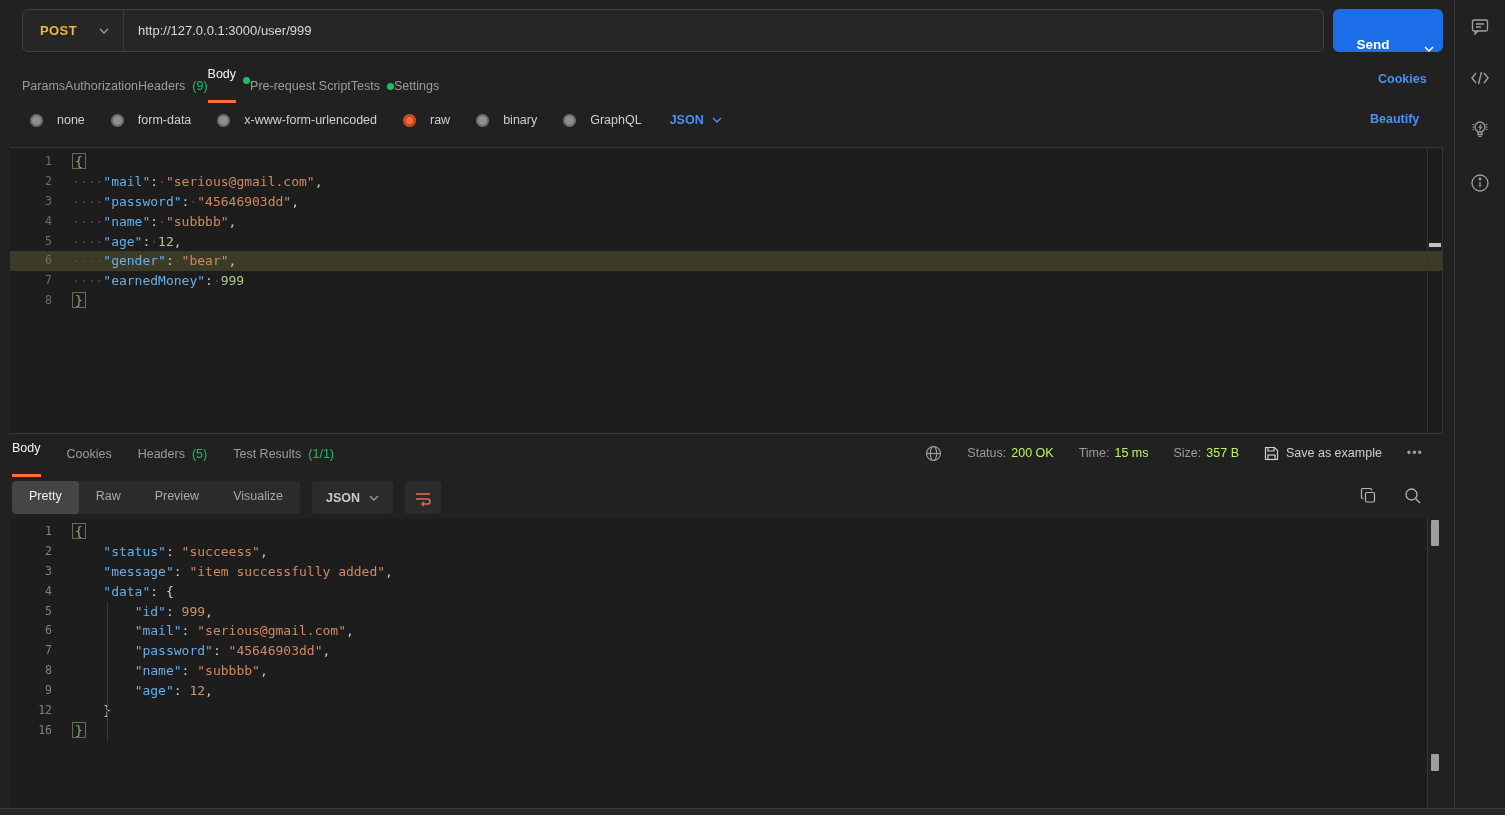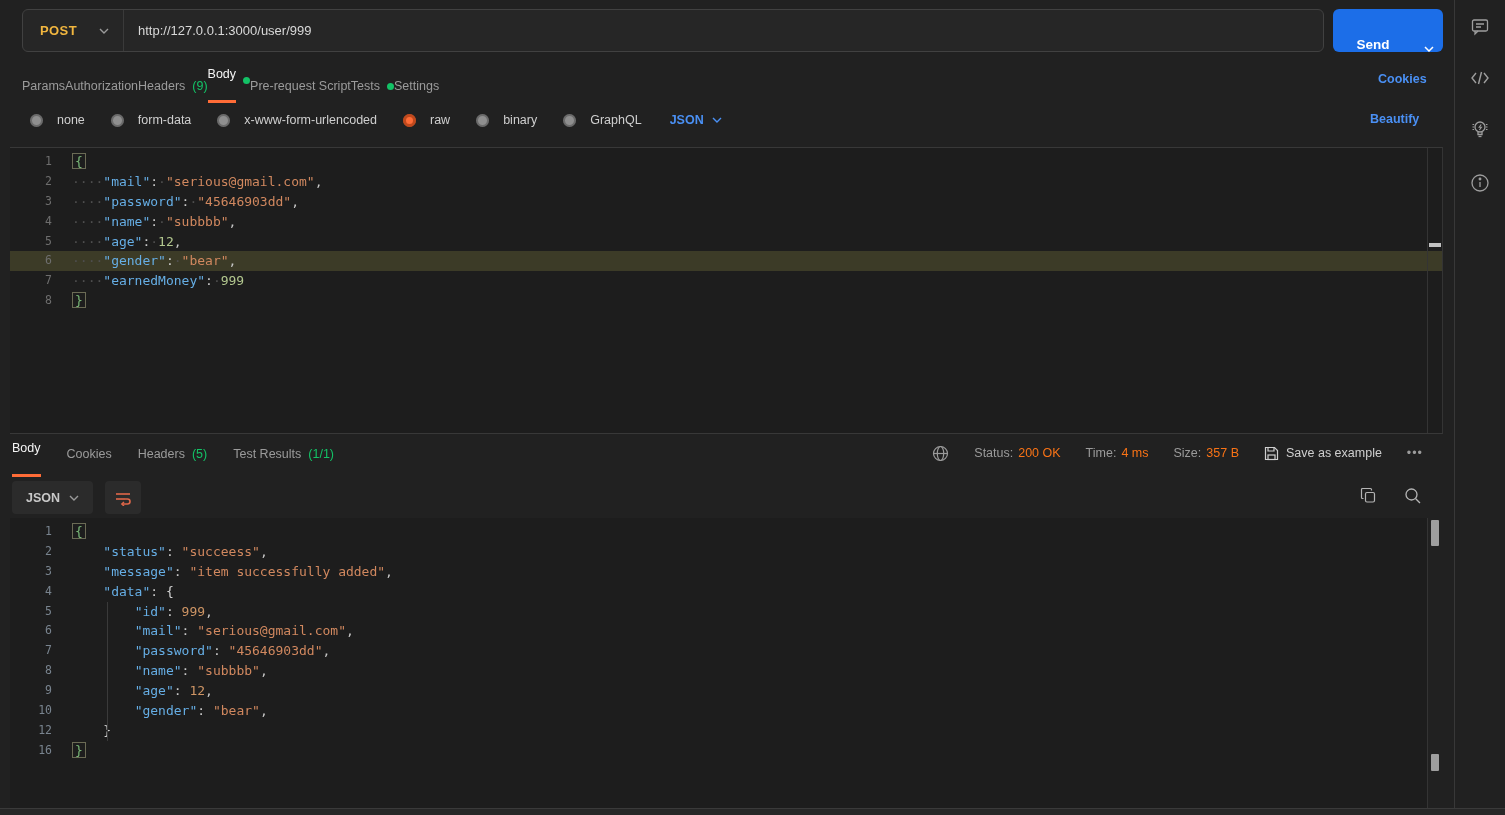--- a/index.html
+++ b/index.html
@@ -87,21 +87,21 @@
   .req-scroll-handle { position:absolute; left:1px; right:1px; top:95px; height:4px; background:#c2c2c2; }
   .indent-guide { position:absolute; left:97px; top:84px; width:1px; height:139px; background:#3a3a3a; }
   .res-thumb { position:absolute; width:8px; background:#9e9e9e; border-radius:1px; }
   .res-thumb.t1 { left:1431px; top:520px; height:26px; }
   .res-thumb.t2 { left:1431px; top:754px; height:17px; }
 
   
   .res-tabs { position:absolute; left:12px; top:441px; display:flex; gap:26px; }
   .res-meta { position:absolute; top:441px; right:82px; display:flex; align-items:center; gap:25px; color:#9b9b9b; height:24px; }
   .meta-group { display:flex; align-items:center; gap:5px; }
-  .meta-val { color:#f97316; }
+  .meta-val { color:#bef264; }
   .save-group { display:flex; align-items:center; gap:7px; color:#cfcfcf; cursor:pointer; }
   .more-dots { color:#9b9b9b; cursor:pointer; letter-spacing:1px; }
 
   
   .res-toolbar { position:absolute; left:12px; top:481px; display:flex; gap:12px; height:33px; }
   .seg { display:flex; background:#2b2b2b; border-radius:4px; overflow:hidden; }
   .seg-item { padding:8px 17px; color:#a8a8a8; cursor:pointer; }
   .seg-item.active { background:#454545; color:#f2f2f2; border-radius:4px; }
   .fmt-btn { display:flex; align-items:center; gap:9px; background:#2b2b2b; border-radius:4px;
     padding:8px 14px; color:#c8c8c8; font-weight:700; cursor:pointer; }
@@ -270,40 +270,46 @@
         <ellipse cx="8.5" cy="8.5" rx="3.2" ry="7"></ellipse>
         <path d="M1.5 8.5h14"></path>
     </svg>
   </span>
   <span class="meta-group">
     <span>Status:</span>
     <span class="meta-val">200 OK</span>
   </span>
   <span class="meta-group">
     <span>Time:</span>
-    <span class="meta-val">4 ms</span>
+    <span class="meta-val">15 ms</span>
   </span>
   <span class="meta-group">
     <span>Size:</span>
     <span class="meta-val">357 B</span>
   </span>
   <span class="save-group">
     <span class="ico">
       <svg width="15" height="15" viewBox="0 0 15 15" fill="none" stroke="#cfcfcf" stroke-width="1.2">
         <path d="M1.5 1.5h9l3 3v9h-12z"></path>
           <path d="M4 1.5v3.5h6V1.5"></path>
           <rect x="4" y="9" width="7" height="4.5"></rect>
       </svg>
     </span>
     <span>Save as example</span>
   </span>
   <span class="more-dots">•••</span>
 </div>
 
 <div class="res-toolbar">
+  <div class="seg">
+    <span class="seg-item active">Pretty</span>
+    <span class="seg-item">Raw</span>
+    <span class="seg-item">Preview</span>
+    <span class="seg-item">Visualize</span>
+  </div>
   <div class="fmt-btn">
     <span>JSON</span>
     <span class="ico">
       <svg width="10" height="6" viewBox="0 0 10 6">
           <path d="M1 1l4 4 4-4" fill="none" stroke="#9a9a9a" stroke-width="1.4"></path>
         </svg>
     </span>
   </div>
   <div class="wrap-btn">
     <span class="ico">
@@ -363,24 +369,20 @@
       </div>
       <div class="crow">
         <span class="gut">8</span>
         <span class="code"><span class="t-sp">        </span><span class="t-key">"name"</span><span class="t-punc">: </span><span class="t-str">"subbbb"</span><span class="t-punc">,</span></span>
       </div>
       <div class="crow">
         <span class="gut">9</span>
         <span class="code"><span class="t-sp">        </span><span class="t-key">"age"</span><span class="t-punc">: </span><span class="t-num">12</span><span class="t-punc">,</span></span>
       </div>
       <div class="crow">
-        <span class="gut">10</span>
-        <span class="code"><span class="t-sp">        </span><span class="t-key">"gender"</span><span class="t-punc">: </span><span class="t-str">"bear"</span><span class="t-punc">,</span></span>
-      </div>
-      <div class="crow">
         <span class="gut">12</span>
         <span class="code"><span class="t-sp">    </span><span class="t-obrace">}</span></span>
       </div>
       <div class="crow">
         <span class="gut">16</span>
         <span class="code"><span class="t-brace">}</span></span>
       </div>
     </div>
   <div class="indent-guide"></div>
 </div>

